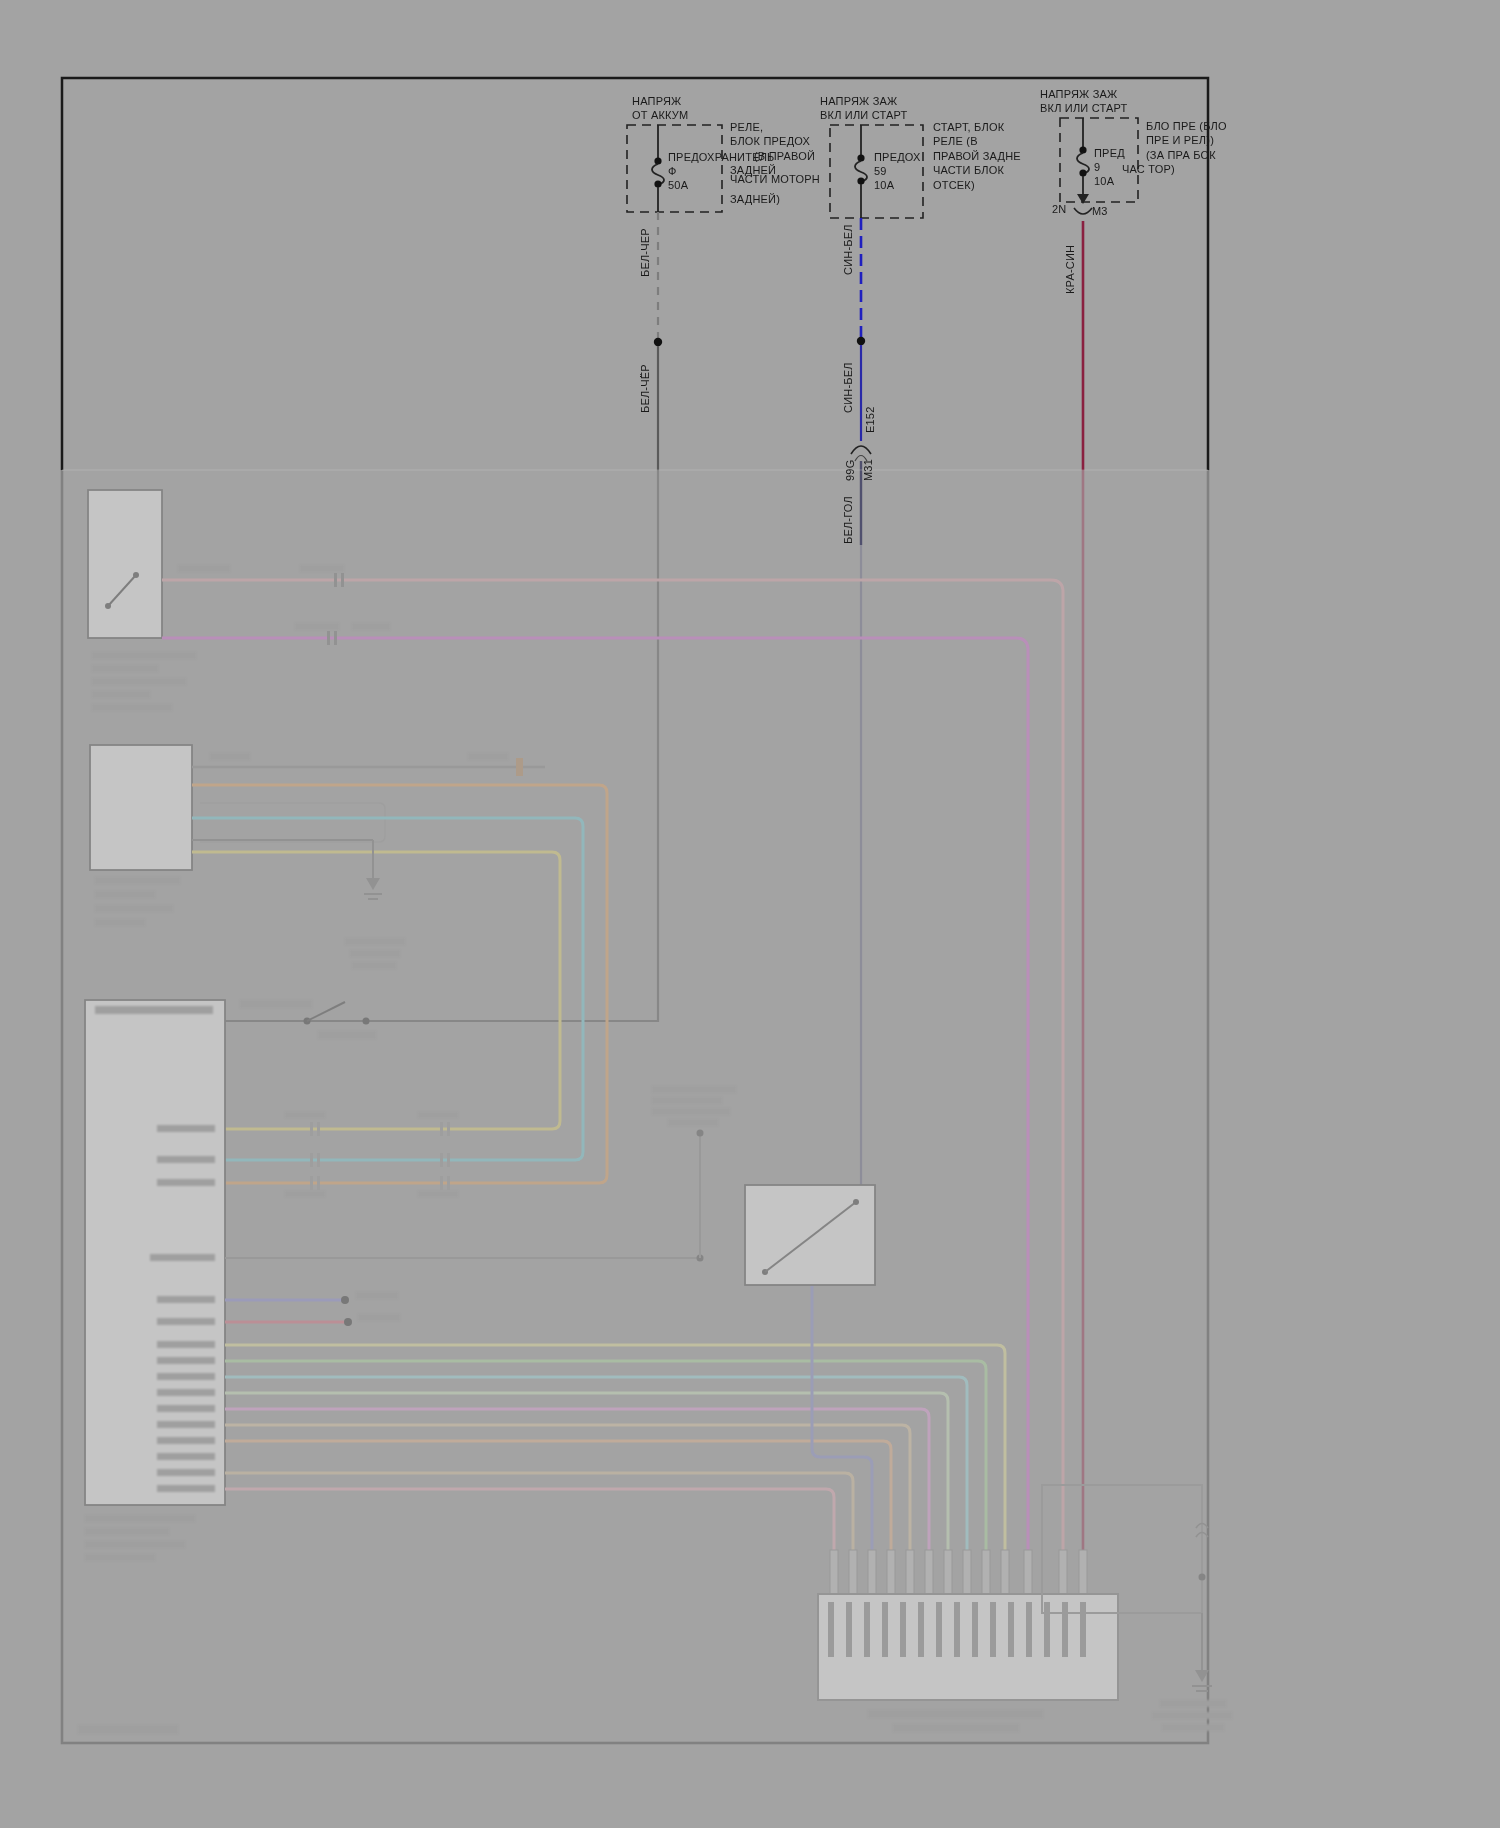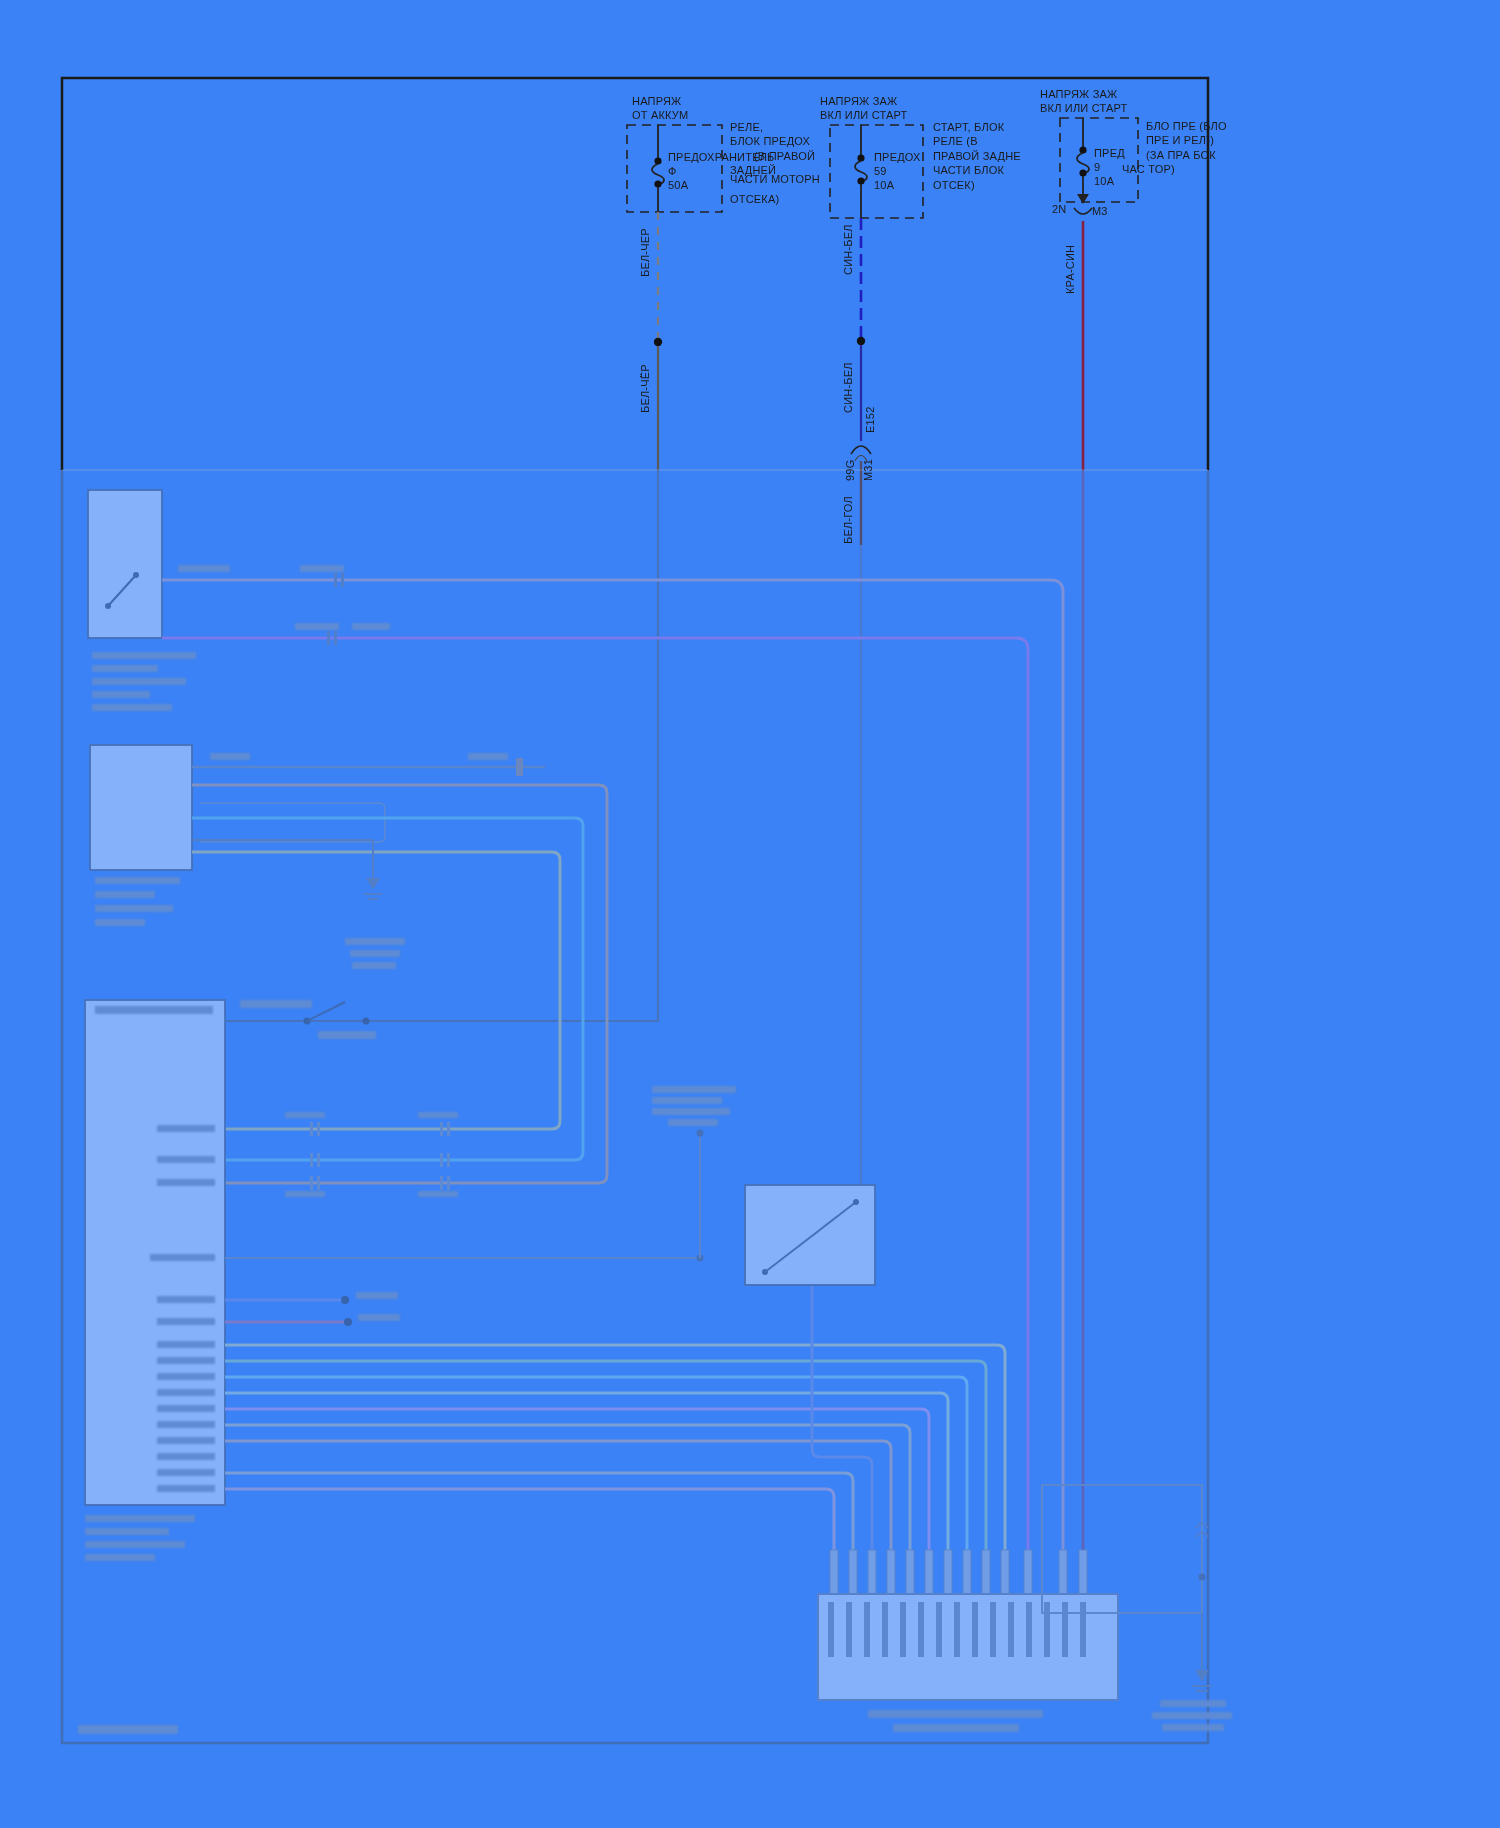--- a/index.html
+++ b/index.html
@@ -1,16 +1,16 @@
 <!DOCTYPE html>
 <html><head>
 <meta charset="utf-8">
 <style>
   html,body{margin:0;padding:0;background:#ffffff;}
-  #screen{position:relative;width:1500px;height:1828px;background:#3b82f6;overflow:hidden;
+  #screen{position:relative;width:1500px;height:1828px;background:#a3a3a3;overflow:hidden;
           font-family:"Liberation Sans",sans-serif;}
   #wiresvg{position:absolute;left:0;top:0;z-index:1;}
   .lbl{position:absolute;z-index:2;font:11px/13.5px "Liberation Sans",sans-serif;
        color:#1a1a1a;letter-spacing:.2px;white-space:nowrap;}
   .vlabel{position:absolute;z-index:2;font:11px/12px "Liberation Sans",sans-serif;
        color:#1a1a1a;letter-spacing:.2px;white-space:nowrap;
        transform:rotate(-90deg);transform-origin:0 0;}
   .smudge{filter:blur(1.1px);}
 </style>
 </head>
@@ -296,21 +296,21 @@
 <div class="lbl" style="left:632px;top:95px">НАПРЯЖ</div>
 <div class="lbl" style="left:632px;top:109px">ОТ АККУМ</div>
 <div class="lbl" style="left:668px;top:151px">ПРЕДОХРАНИТЕЛЬ</div>
 <div class="lbl" style="left:668px;top:165px">Ф</div>
 <div class="lbl" style="left:668px;top:179px">50A</div>
 <div class="lbl" style="left:730px;top:121px">РЕЛЕ,</div>
 <div class="lbl" style="left:730px;top:135px">БЛОК ПРЕДОХ</div>
 <div class="lbl" style="left:754px;top:150px">(В ПРАВОЙ</div>
 <div class="lbl" style="left:730px;top:164px">ЗАДНЕЙ</div>
 <div class="lbl" style="left:730px;top:173px">ЧАСТИ МОТОРН</div>
-<div class="lbl" style="left:730px;top:193px">ОТСЕКА)</div>
+<div class="lbl" style="left:730px;top:193px">ЗАДНЕЙ)</div>
 <div class="vlabel" style="left:639px;top:277px">БЕЛ-ЧЕР</div>
 <div class="vlabel" style="left:639px;top:413px">БЕЛ-ЧЁР</div>
 
 <div class="lbl" style="left:820px;top:95px">НАПРЯЖ ЗАЖ</div>
 <div class="lbl" style="left:820px;top:109px">ВКЛ ИЛИ СТАРТ</div>
 <div class="lbl" style="left:874px;top:151px">ПРЕДОХ</div>
 <div class="lbl" style="left:874px;top:165px">59</div>
 <div class="lbl" style="left:874px;top:179px">10A</div>
 <div class="lbl" style="left:933px;top:121px">СТАРТ, БЛОК</div>
 <div class="lbl" style="left:933px;top:135px">РЕЛЕ (В</div>

